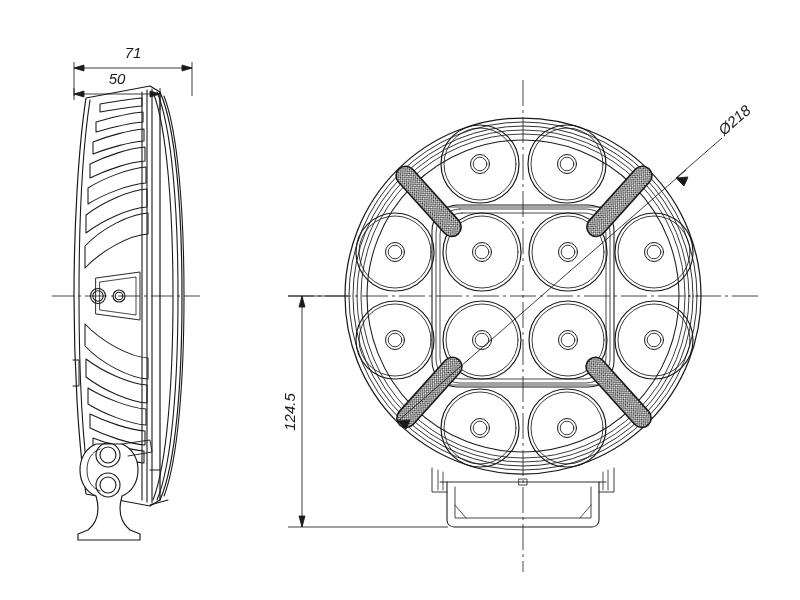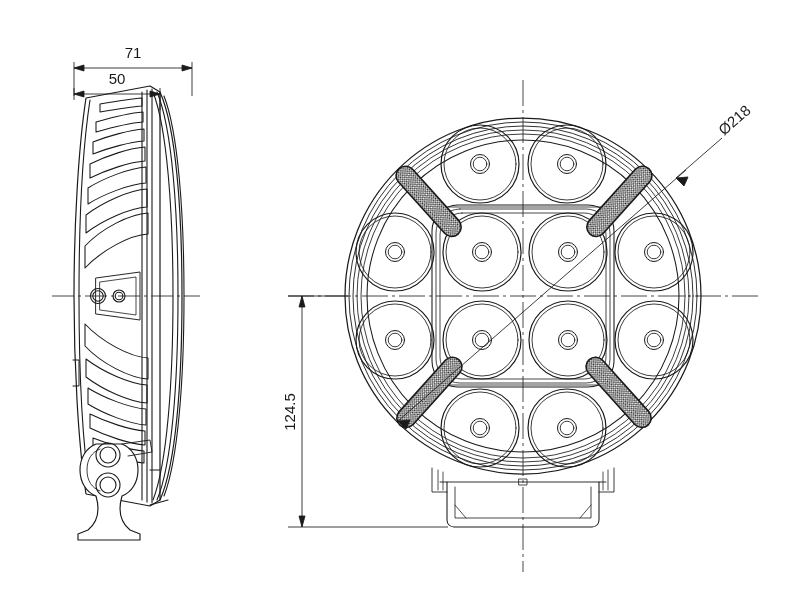--- a/index.html
+++ b/index.html
@@ -1,21 +1,21 @@
 <!DOCTYPE html>
 <html><head>
 <meta charset="utf-8">
 <style>
   html,body{margin:0;padding:0;background:#ffffff;}
   body{
     width:800px;height:600px;overflow:hidden;
     font-family:"Liberation Sans", sans-serif;
     color:#1a1a1a;
   }
-  #sheet{position:relative;width:800px;height:600px;background:#f9a8d4;}
+  #sheet{position:relative;width:800px;height:600px;background:#f9a8d4;font-style:italic;}
   svg{display:block;}
   .dimtext{
     font-family:"Liberation Sans", sans-serif;
     font-size:15px; fill:#1a1a1a;
   }
 </style>
 </head>
 <body>
 
 <div id="sheet">

